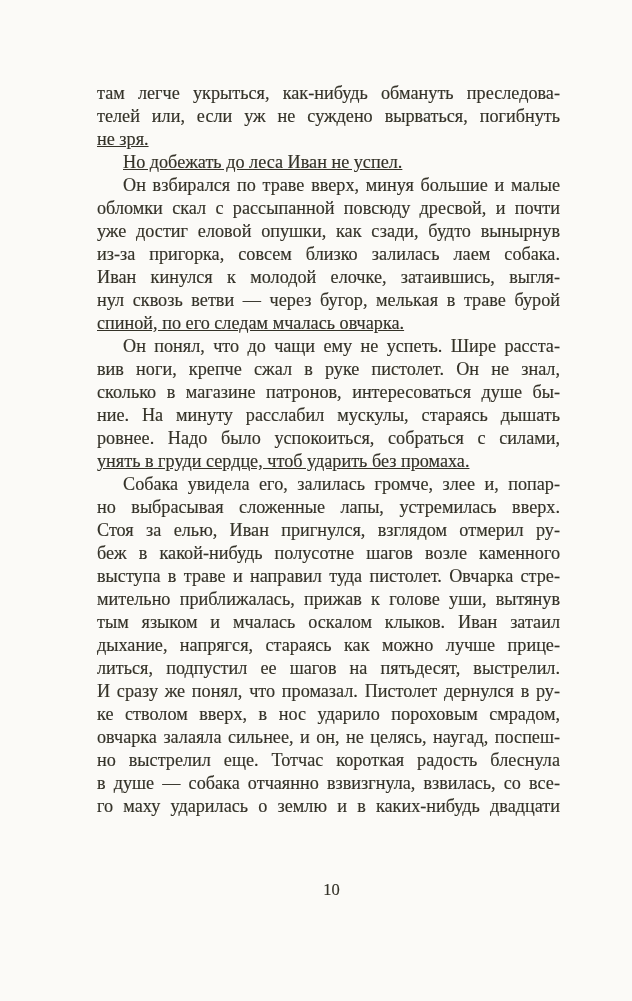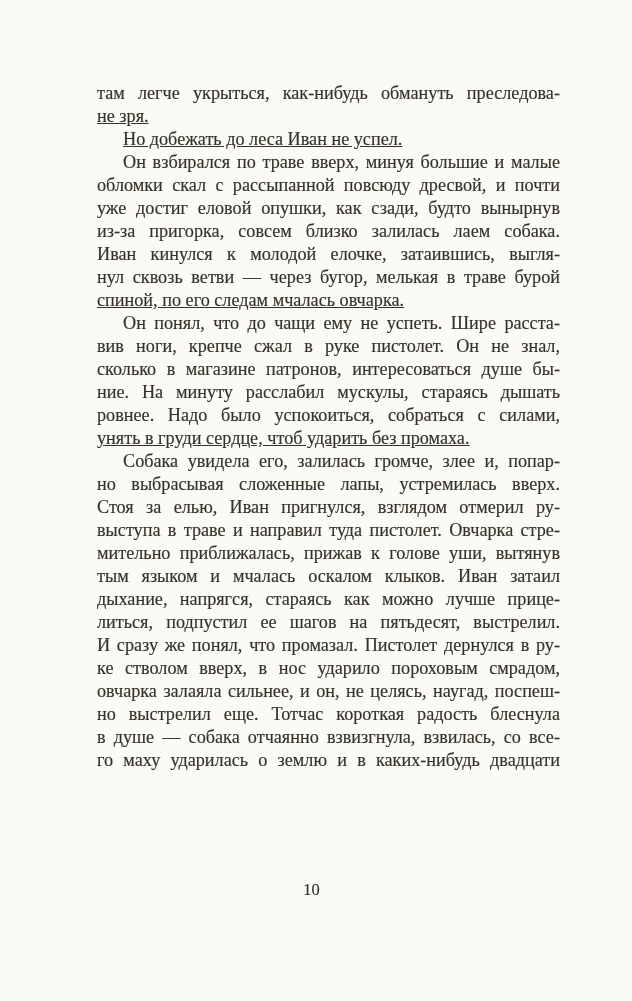--- a/index.html
+++ b/index.html
@@ -33,52 +33,54 @@
   .line.first {
     text-indent: 26px;
   }
   .line.end {
     text-align-last: left;
     text-decoration: underline;
   }
   .page-number {
     position: absolute;
     top: 880px;
-    left: 80px;
+    left: 100px;
     width: 463px;
     text-align: center;
     font-size: 16.5px;
     line-height: 20px;
     -webkit-text-stroke: 0.15px currentColor;
   }
 </style>
 </head>
 <body>
 
 <div class="page">
   <div class="text-block" id="text-block">
       <div class="line">там легче укрыться, как-нибудь обмануть преследова-</div>
+      <div class="line">телей или, если уж не суждено вырваться, погибнуть</div>
       <div class="line end">не зря.</div>
       <div class="line first end">Но добежать до леса Иван не успел.</div>
       <div class="line first">Он взбирался по траве вверх, минуя большие и малые</div>
       <div class="line">обломки скал с рассыпанной повсюду дресвой, и почти</div>
       <div class="line">уже достиг еловой опушки, как сзади, будто вынырнув</div>
       <div class="line">из-за пригорка, совсем близко залилась лаем собака.</div>
       <div class="line">Иван кинулся к молодой елочке, затаившись, выгля-</div>
       <div class="line">нул сквозь ветви — через бугор, мелькая в траве бурой</div>
       <div class="line end">спиной, по его следам мчалась овчарка.</div>
       <div class="line first">Он понял, что до чащи ему не успеть. Шире расста-</div>
       <div class="line">вив ноги, крепче сжал в руке пистолет. Он не знал,</div>
       <div class="line">сколько в магазине патронов, интересоваться душе бы-</div>
       <div class="line">ние. На минуту расслабил мускулы, стараясь дышать</div>
       <div class="line">ровнее. Надо было успокоиться, собраться с силами,</div>
       <div class="line end">унять в груди сердце, чтоб ударить без промаха.</div>
       <div class="line first">Собака увидела его, залилась громче, злее и, попар-</div>
       <div class="line">но выбрасывая сложенные лапы, устремилась вверх.</div>
       <div class="line">Стоя за елью, Иван пригнулся, взглядом отмерил ру-</div>
+      <div class="line">беж в какой-нибудь полусотне шагов возле каменного</div>
       <div class="line">выступа в траве и направил туда пистолет. Овчарка стре-</div>
       <div class="line">мительно приближалась, прижав к голове уши, вытянув</div>
       <div class="line">тым языком и мчалась оскалом клыков. Иван затаил</div>
       <div class="line">дыхание, напрягся, стараясь как можно лучше прице-</div>
       <div class="line">литься, подпустил ее шагов на пятьдесят, выстрелил.</div>
       <div class="line">И сразу же понял, что промазал. Пистолет дернулся в ру-</div>
       <div class="line">ке стволом вверх, в нос ударило пороховым смрадом,</div>
       <div class="line">овчарка залаяла сильнее, и он, не целясь, наугад, поспеш-</div>
       <div class="line">но выстрелил еще. Тотчас короткая радость блеснула</div>
       <div class="line">в душе — собака отчаянно взвизгнула, взвилась, со все-</div>

